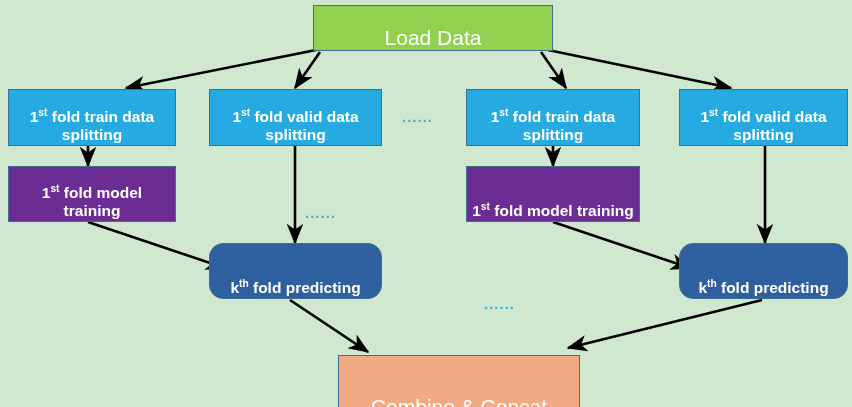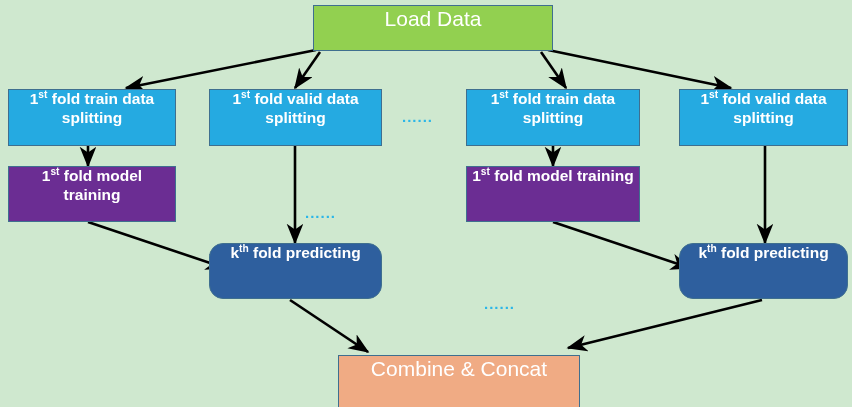--- a/index.html
+++ b/index.html
@@ -21,21 +21,21 @@
     top: 0;
     width: 852px;
     height: 407px;
     pointer-events: none;
   }
   .node {
     position: absolute;
     box-sizing: border-box;
     border: 1px solid #3f6f8f;
     display: flex;
-    align-items: flex-start;
+    align-items: flex-end;
     justify-content: center;
     text-align: center;
     color: #ffffff;
     line-height: 1.2;
     z-index: 2;
   }
   .node-label {
     display: block;
     width: 100%;
     padding: 0 4px;

